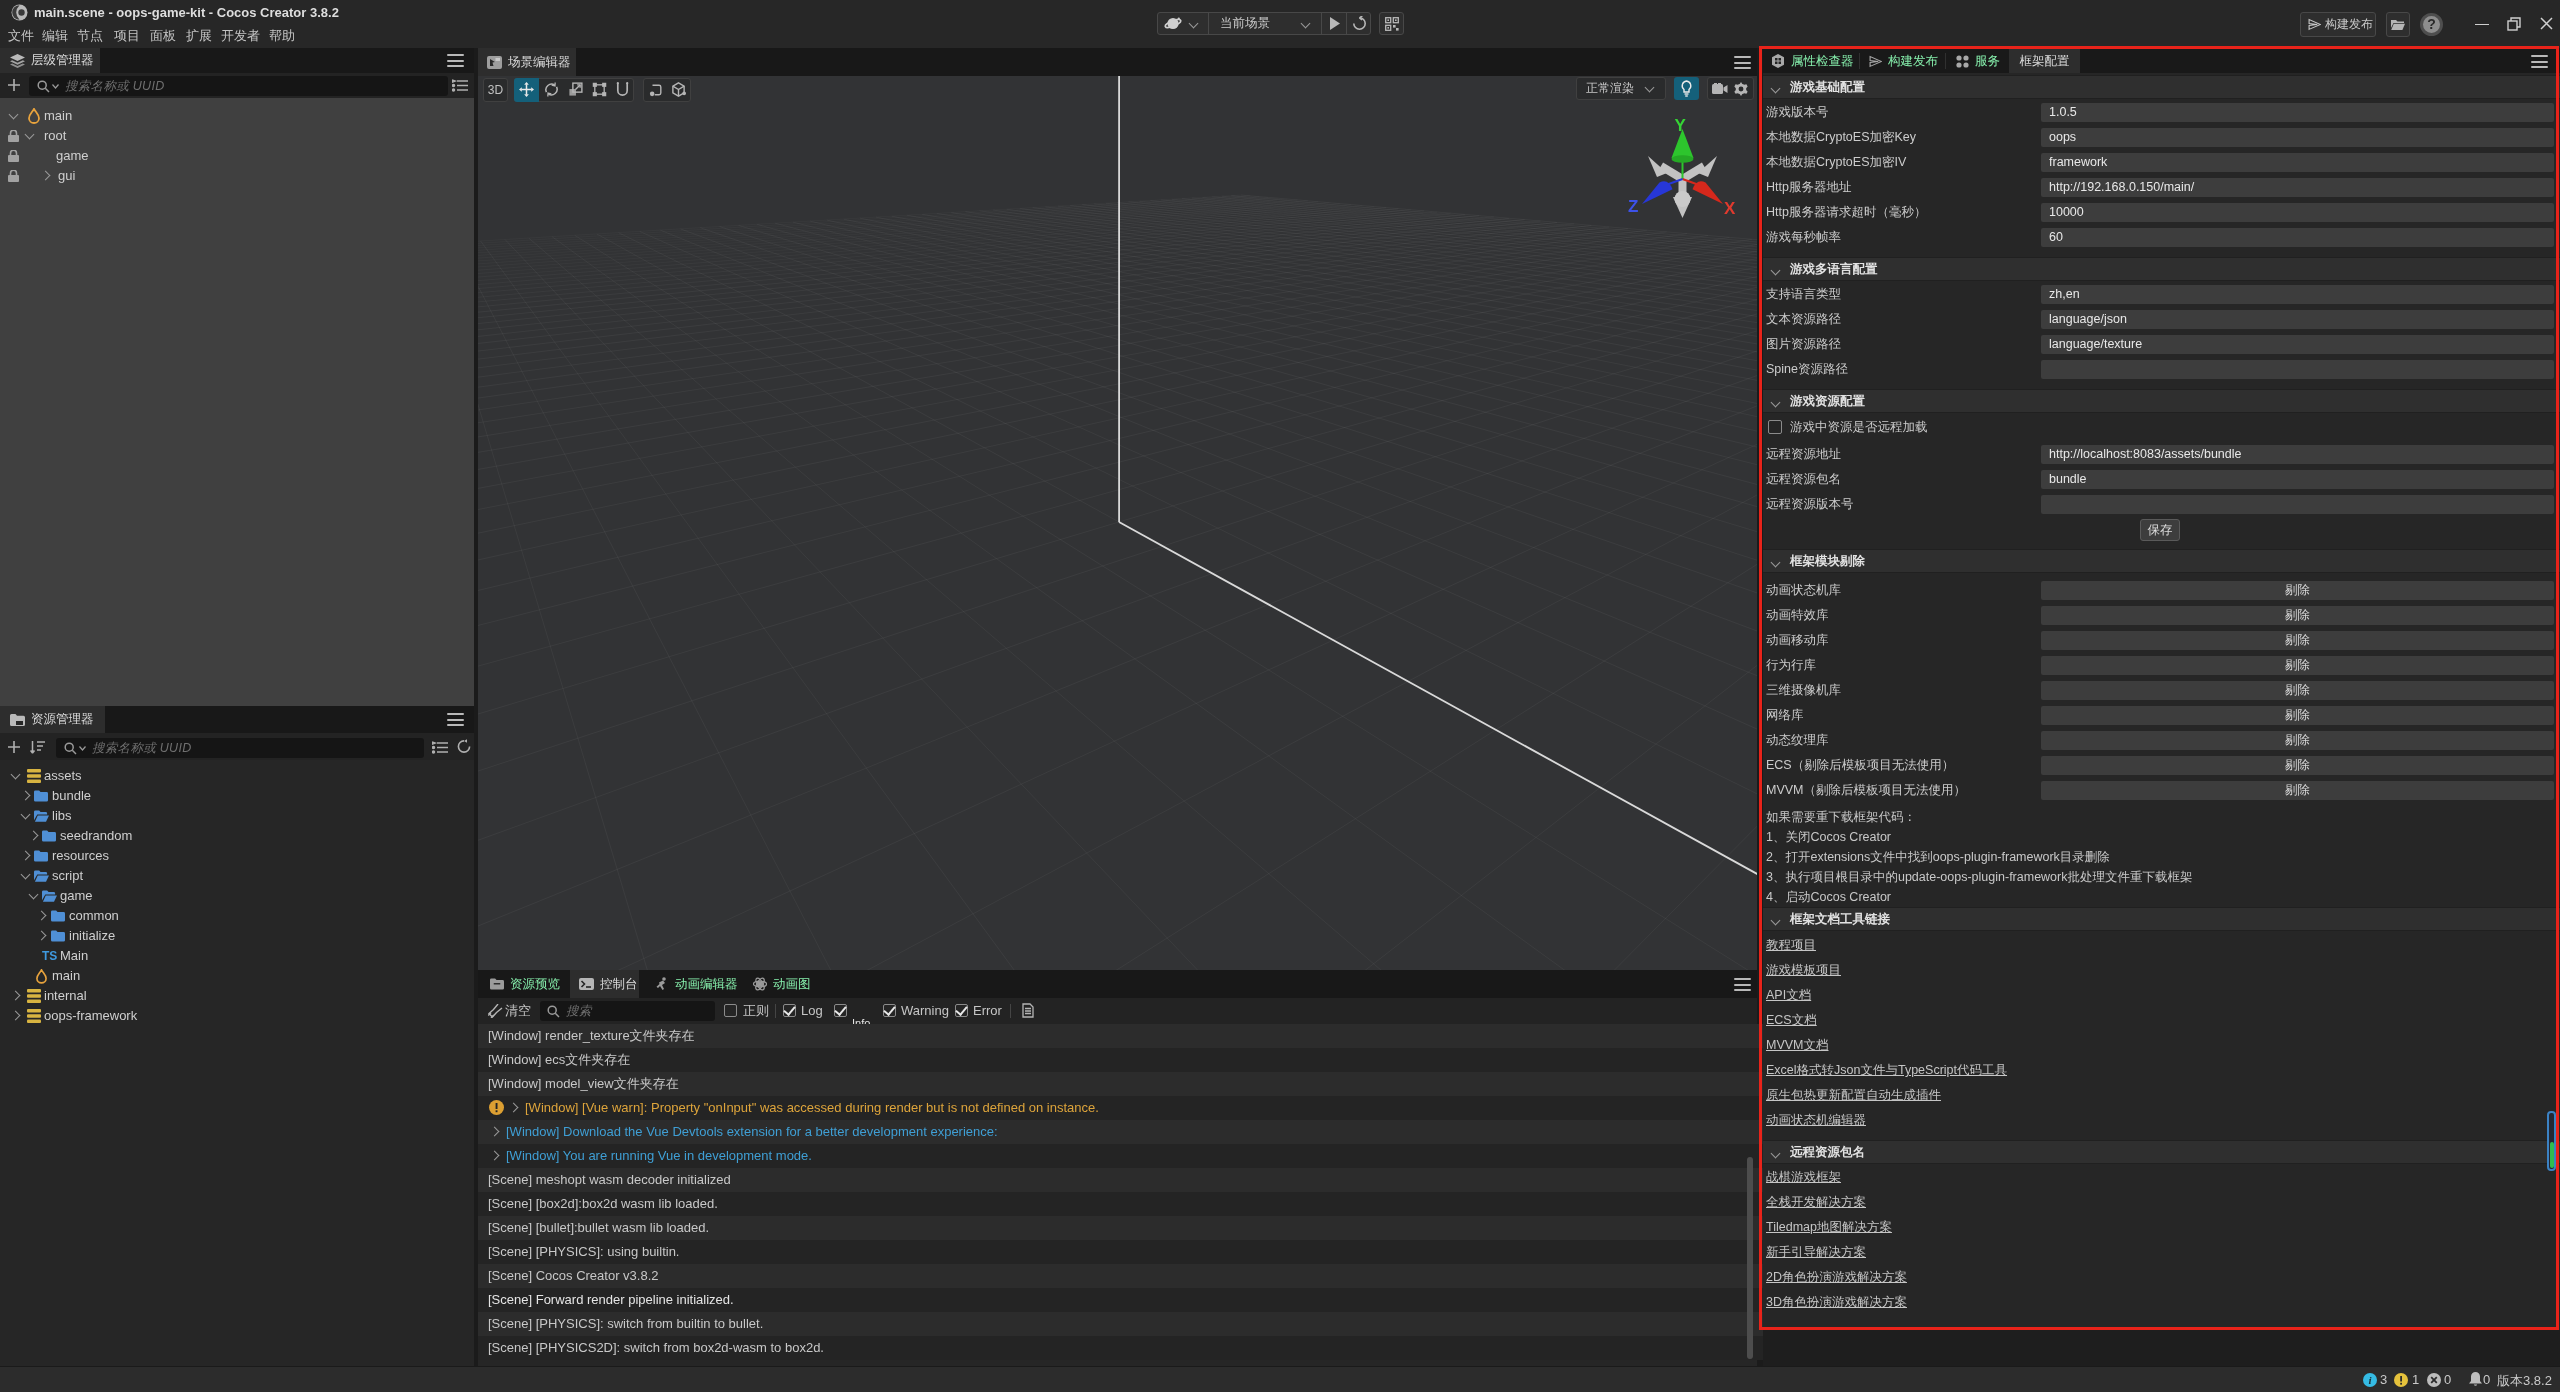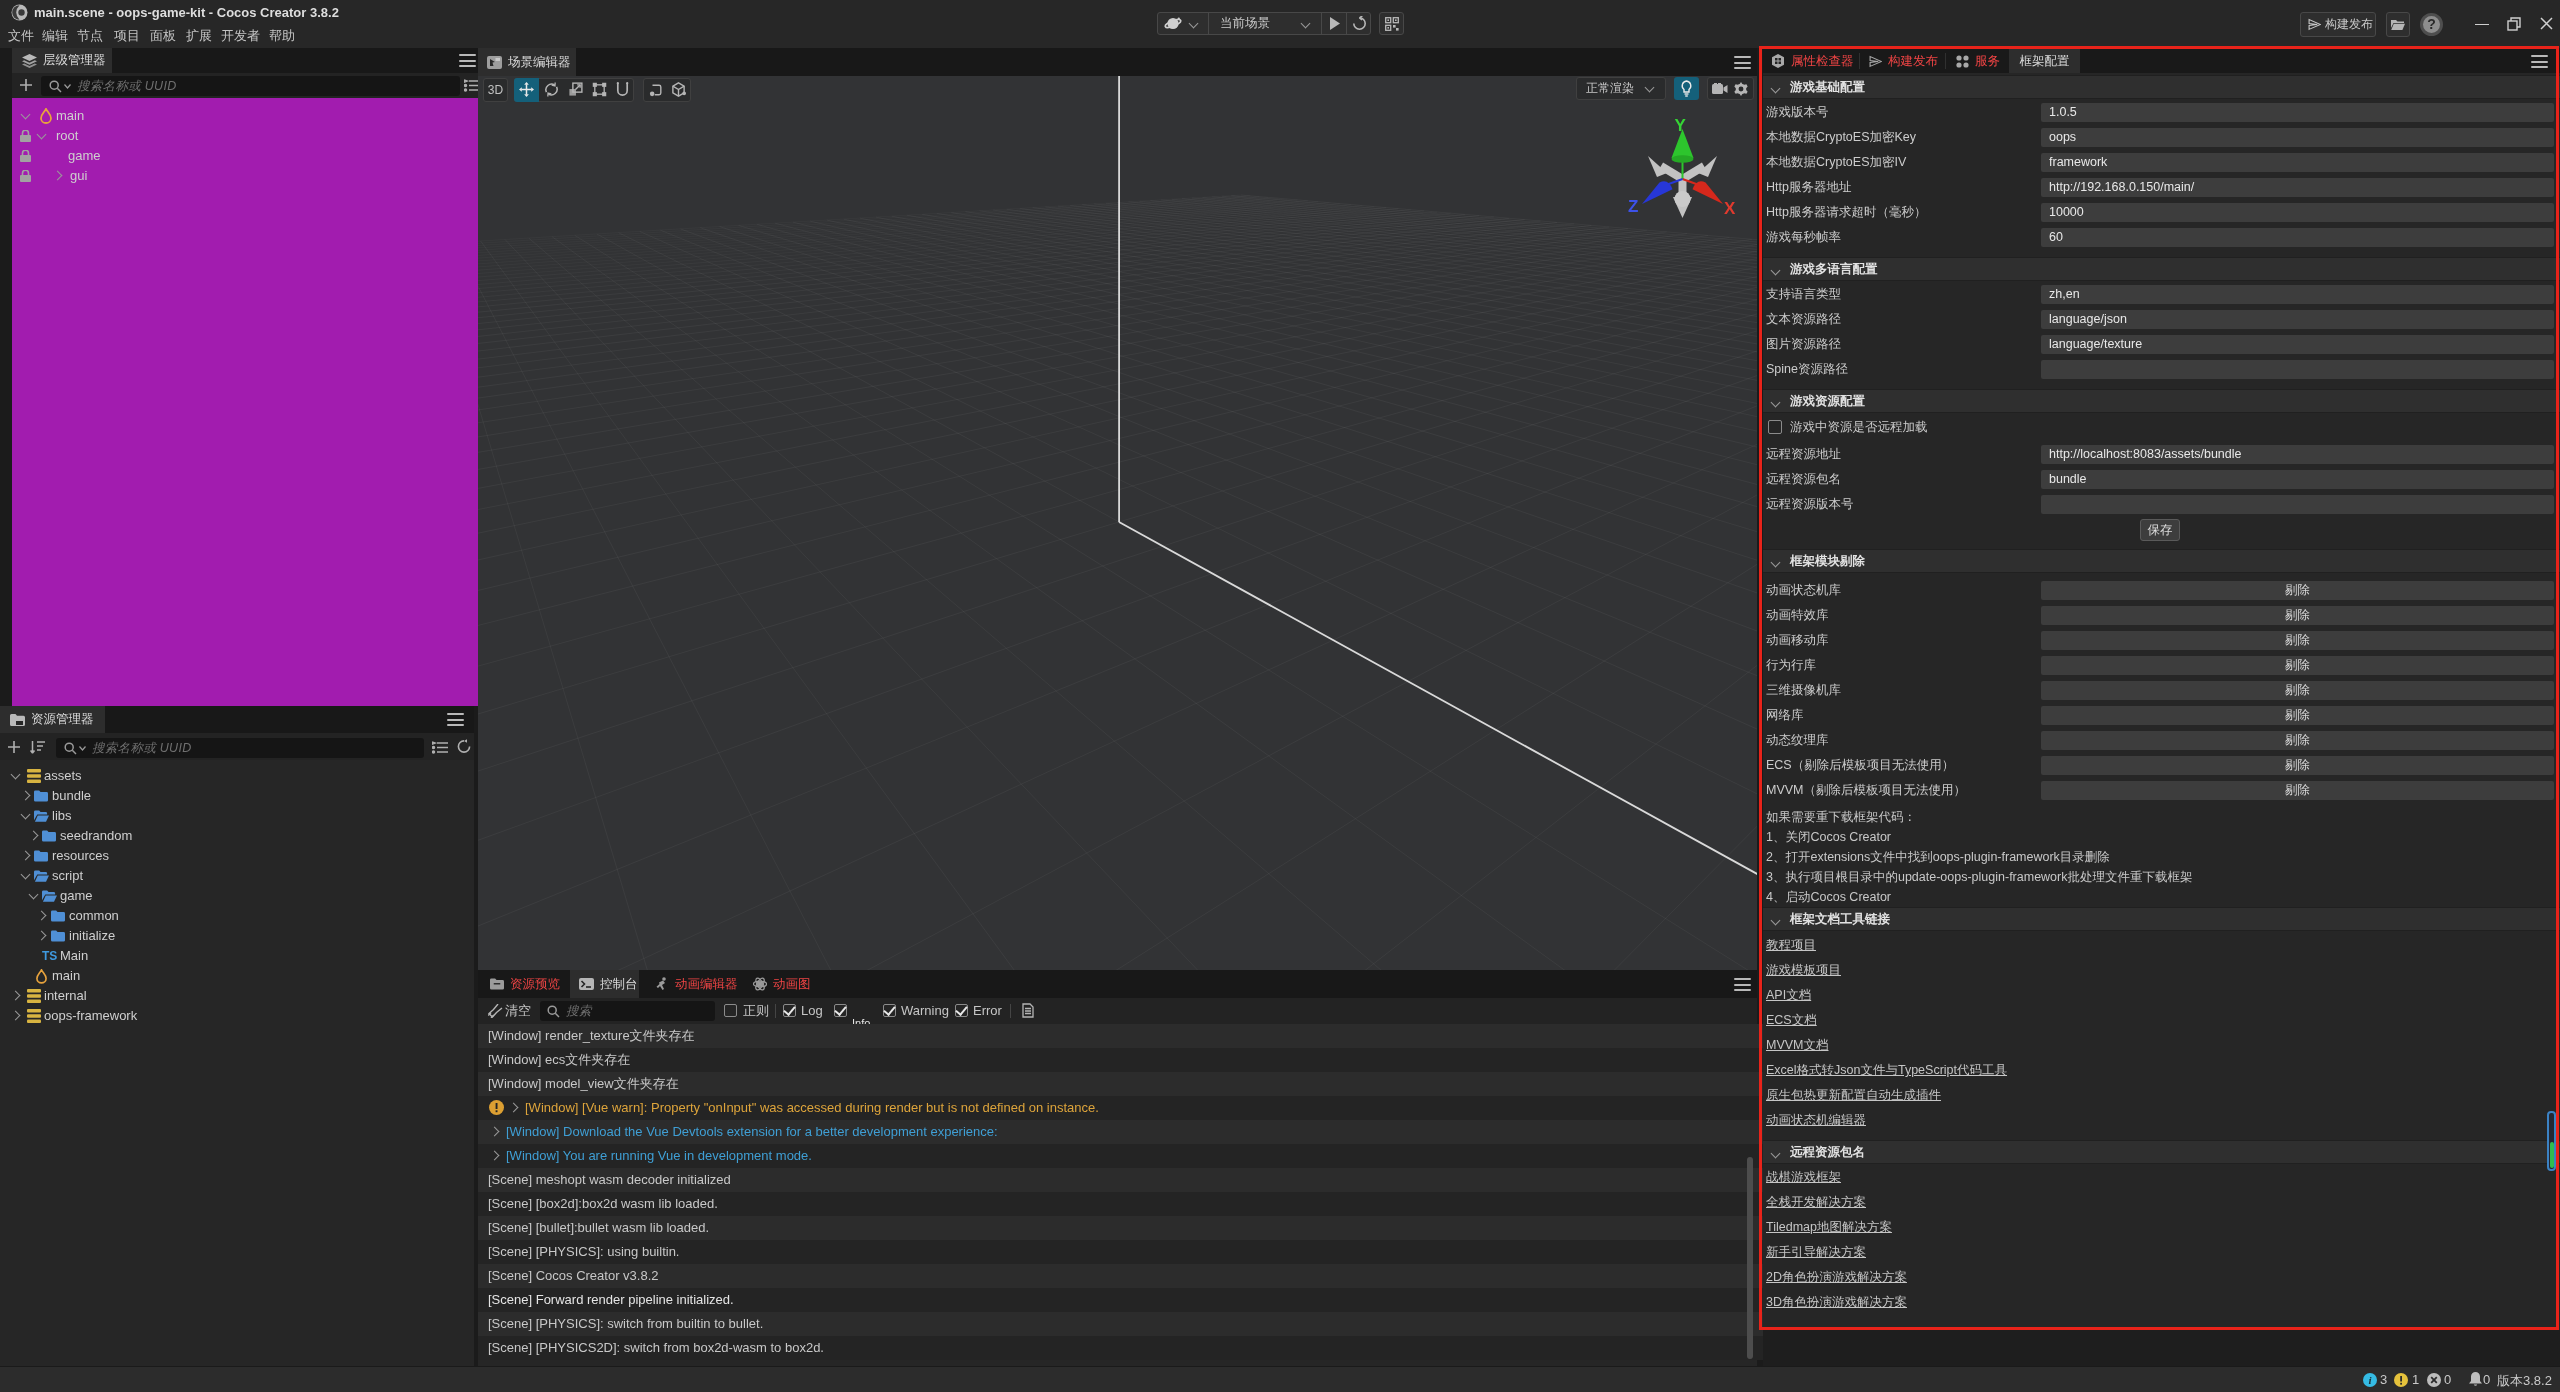--- a/index.html
+++ b/index.html
@@ -1,20 +1,20 @@
 <!DOCTYPE html>
 <html><head><meta charset="utf-8">
 <style>
 *{margin:0;padding:0;box-sizing:border-box}
 html,body{width:2560px;height:1392px;overflow:hidden;background:#1b1b1b;
   font-family:"Liberation Sans",sans-serif;-webkit-font-smoothing:antialiased}
 .abs{position:absolute}
 #app{position:absolute;left:0;top:0;width:2560px;height:1392px}
 .tabbar{background:#181818}
-.tab{position:absolute;top:0;height:100%;color:#ef4444;font-size:12.5px;display:flex;align-items:center;white-space:nowrap}
+.tab{position:absolute;top:0;height:100%;color:#86efac;font-size:12.5px;display:flex;align-items:center;white-space:nowrap}
 .tab.active{background:#2d2d2d;color:#dcdcdc}
 .tab .ic{margin-right:6px;display:inline-flex}
 .ham{position:absolute;width:17px;height:13px;display:flex;flex-direction:column;justify-content:space-between}
 .ham i{display:block;height:2px;background:#b9b9b9;border-radius:1px}
 .toolrow{background:#232323}
 .search{position:absolute;background:#151515;border-radius:3px;display:flex;align-items:center;color:#6f6f6f}
 .search .ph{font-style:italic;font-size:12.5px;color:#6f6f6f;margin-left:6px;letter-spacing:.3px}
 .trow{position:absolute;height:20px;line-height:20px;font-size:13px;color:#cfcfcf;width:100%}
 .trow .nm{position:absolute;top:0}
 .sechead{position:absolute;left:0;width:100%;height:24px;background:#2f2f2f;border-top:1px solid #202020;border-bottom:1px solid #202020;color:#e2e2e2;font-size:12.5px;font-weight:bold;line-height:23px}
@@ -103,21 +103,21 @@
   <div class="abs" style="left:2475px;top:11px;width:16px;height:25px;color:#cfcfcf;font-size:14px;line-height:25px">—</div>
   <svg class="abs" style="left:2507px;top:17px" width="14" height="14" viewBox="0 0 14 14" fill="none" stroke="#cfcfcf" stroke-width="1.4">
         <rect x="1" y="4" width="9" height="9"></rect>
         <path d="M4 4 L4 1 L13 1 L13 10 L10 10"></path>
       </svg>
   <svg class="abs" style="left:2540px;top:17px" width="13" height="13" viewBox="0 0 13 13" stroke="#cfcfcf" stroke-width="1.5">
         <path d="M1 1 L12 12 M12 1 L1 12"></path>
       </svg>
 </div>
 
-<div class="abs" style="left:12px;top:48px;width:474px;height:658px;background:#a21caf">
+<div class="abs" style="left:0;top:48px;width:474px;height:658px;background:#404040">
   <div class="tabbar abs" style="left:0;top:0;width:474px;height:25px">
     <div class="tab active" style="left:0;width:100px;padding-left:10px">
       <span class="ic">
             <svg width="15" height="14" viewBox="0 0 15 14" fill="#b9b9b9">
               <path d="M7.5 0 L15 3.5 L7.5 7 L0 3.5 Z"></path>
               <path d="M2.2 6.2 L7.5 8.7 L12.8 6.2 L15 7.3 L7.5 10.8 L0 7.3 Z" opacity=".85"></path>
               <path d="M2.2 9.4 L7.5 11.9 L12.8 9.4 L15 10.5 L7.5 14 L0 10.5 Z" opacity=".7"></path>
             </svg>
           </span>
       层级管理器</div>

